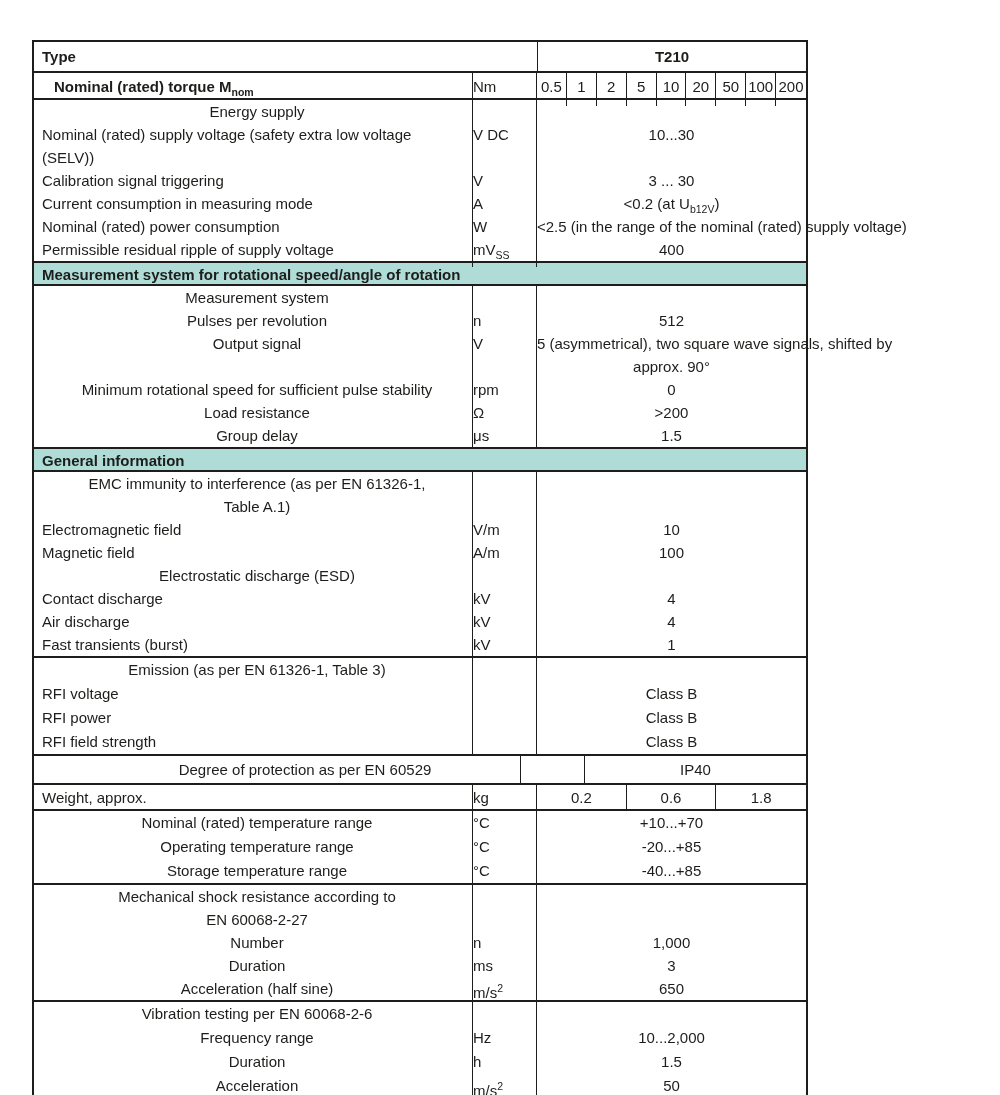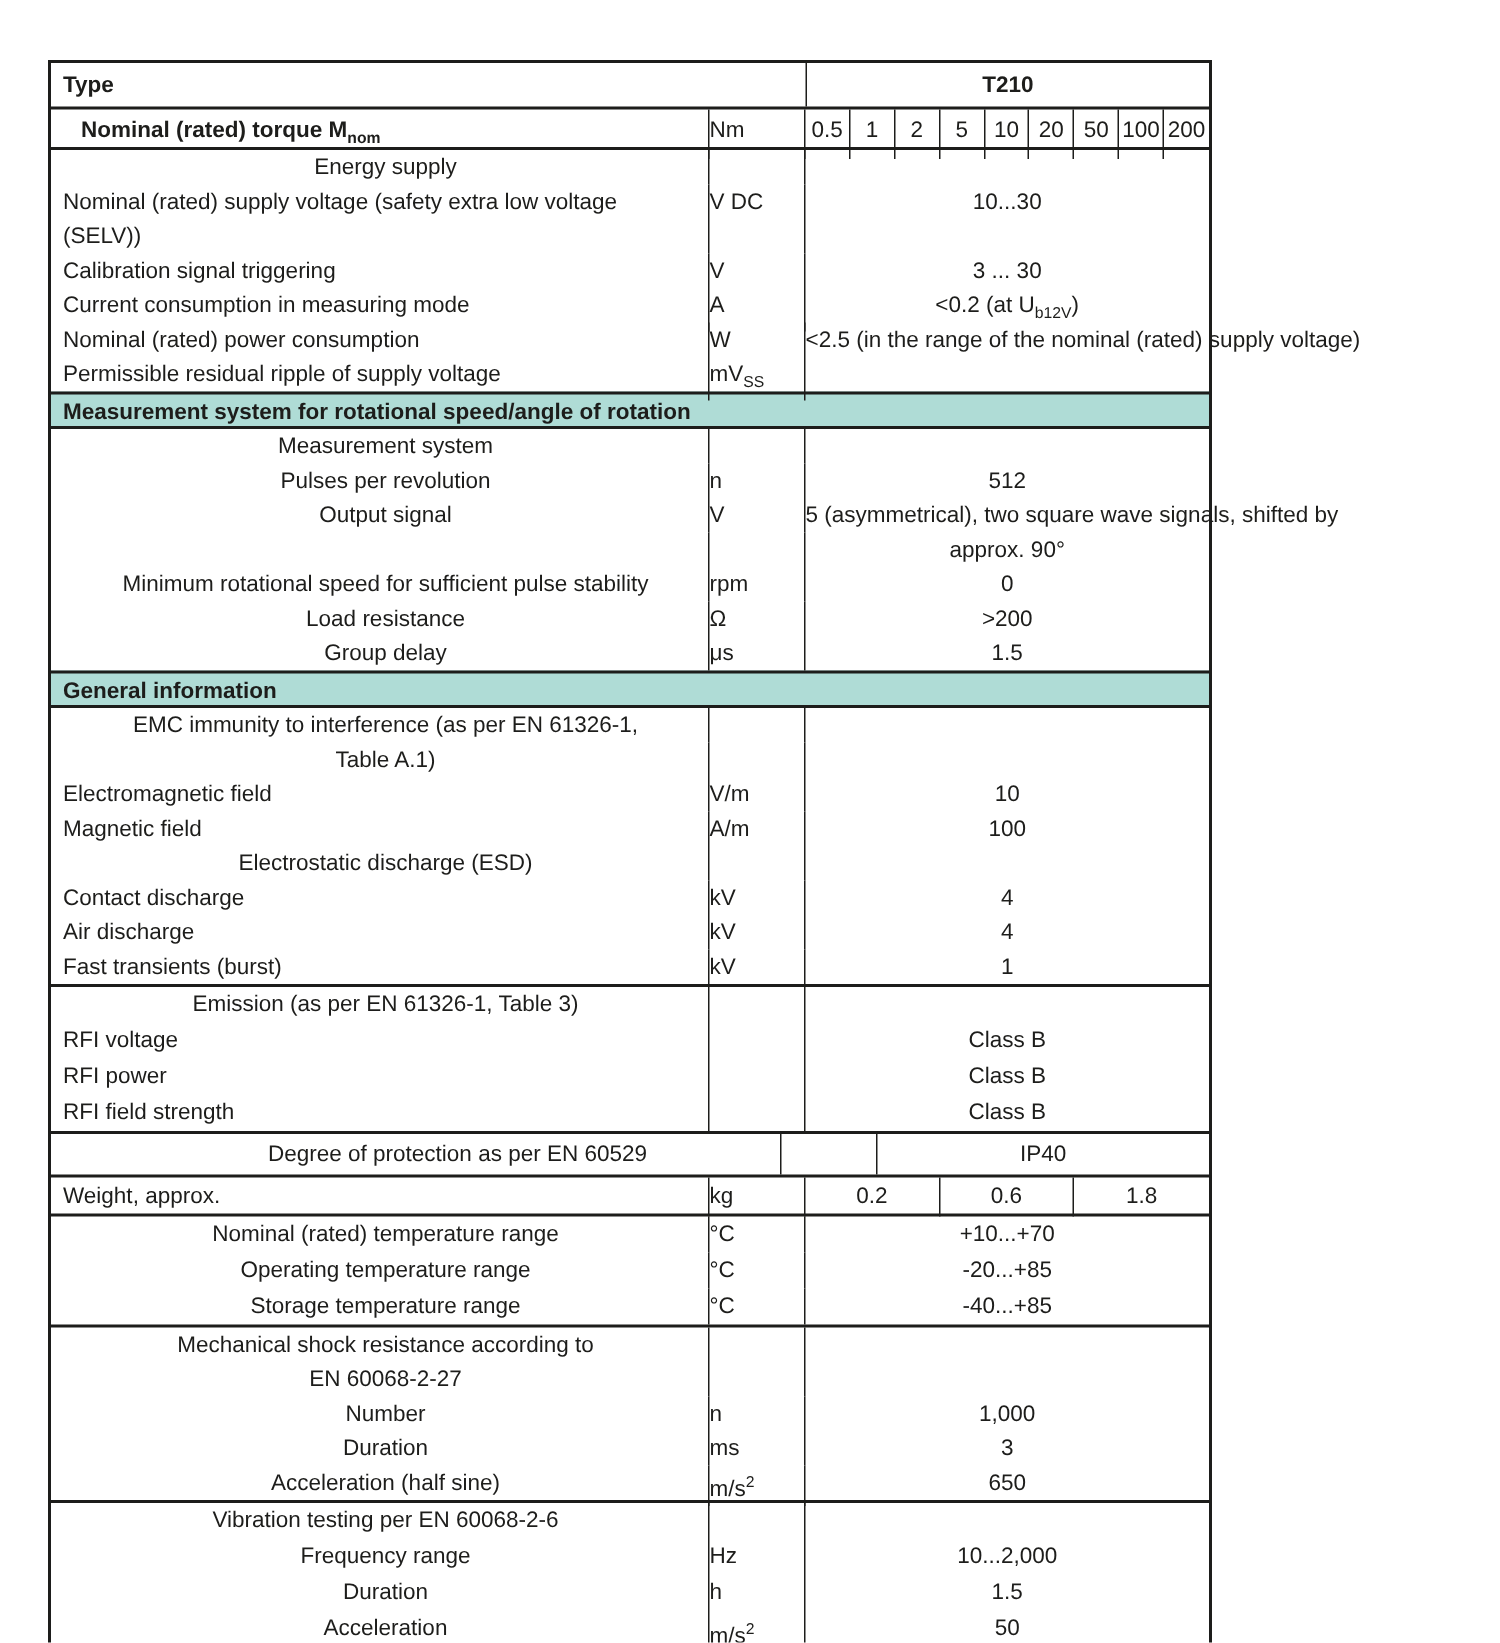--- a/index.html
+++ b/index.html
@@ -97,20 +97,21 @@
       <div class="c c-value"><span>&lt;0.2 (at U</span><sub>b12V</sub><span>)</span></div>
     </div>
     <div class="ln">
       <div class="c c-label">Nominal (rated) power consumption</div>
       <div class="c c-unit">W</div>
       <div class="c c-value">&lt;2.5 (in the range of the nominal (rated) supply voltage)</div>
     </div>
     <div class="ln">
       <div class="c c-label">Permissible residual ripple of supply voltage</div>
       <div class="c c-unit"><span>mV</span><sub>SS</sub></div>
+      <div class="c c-value">400</div>
     </div>
   </div>
 
   <div class="section-header">Measurement system for rotational speed/angle of rotation</div>
 
   <div class="block">
     <div class="ln">
       <div class="c c-label bold">Measurement system</div>
       <div class="c c-unit"></div>
     </div>

